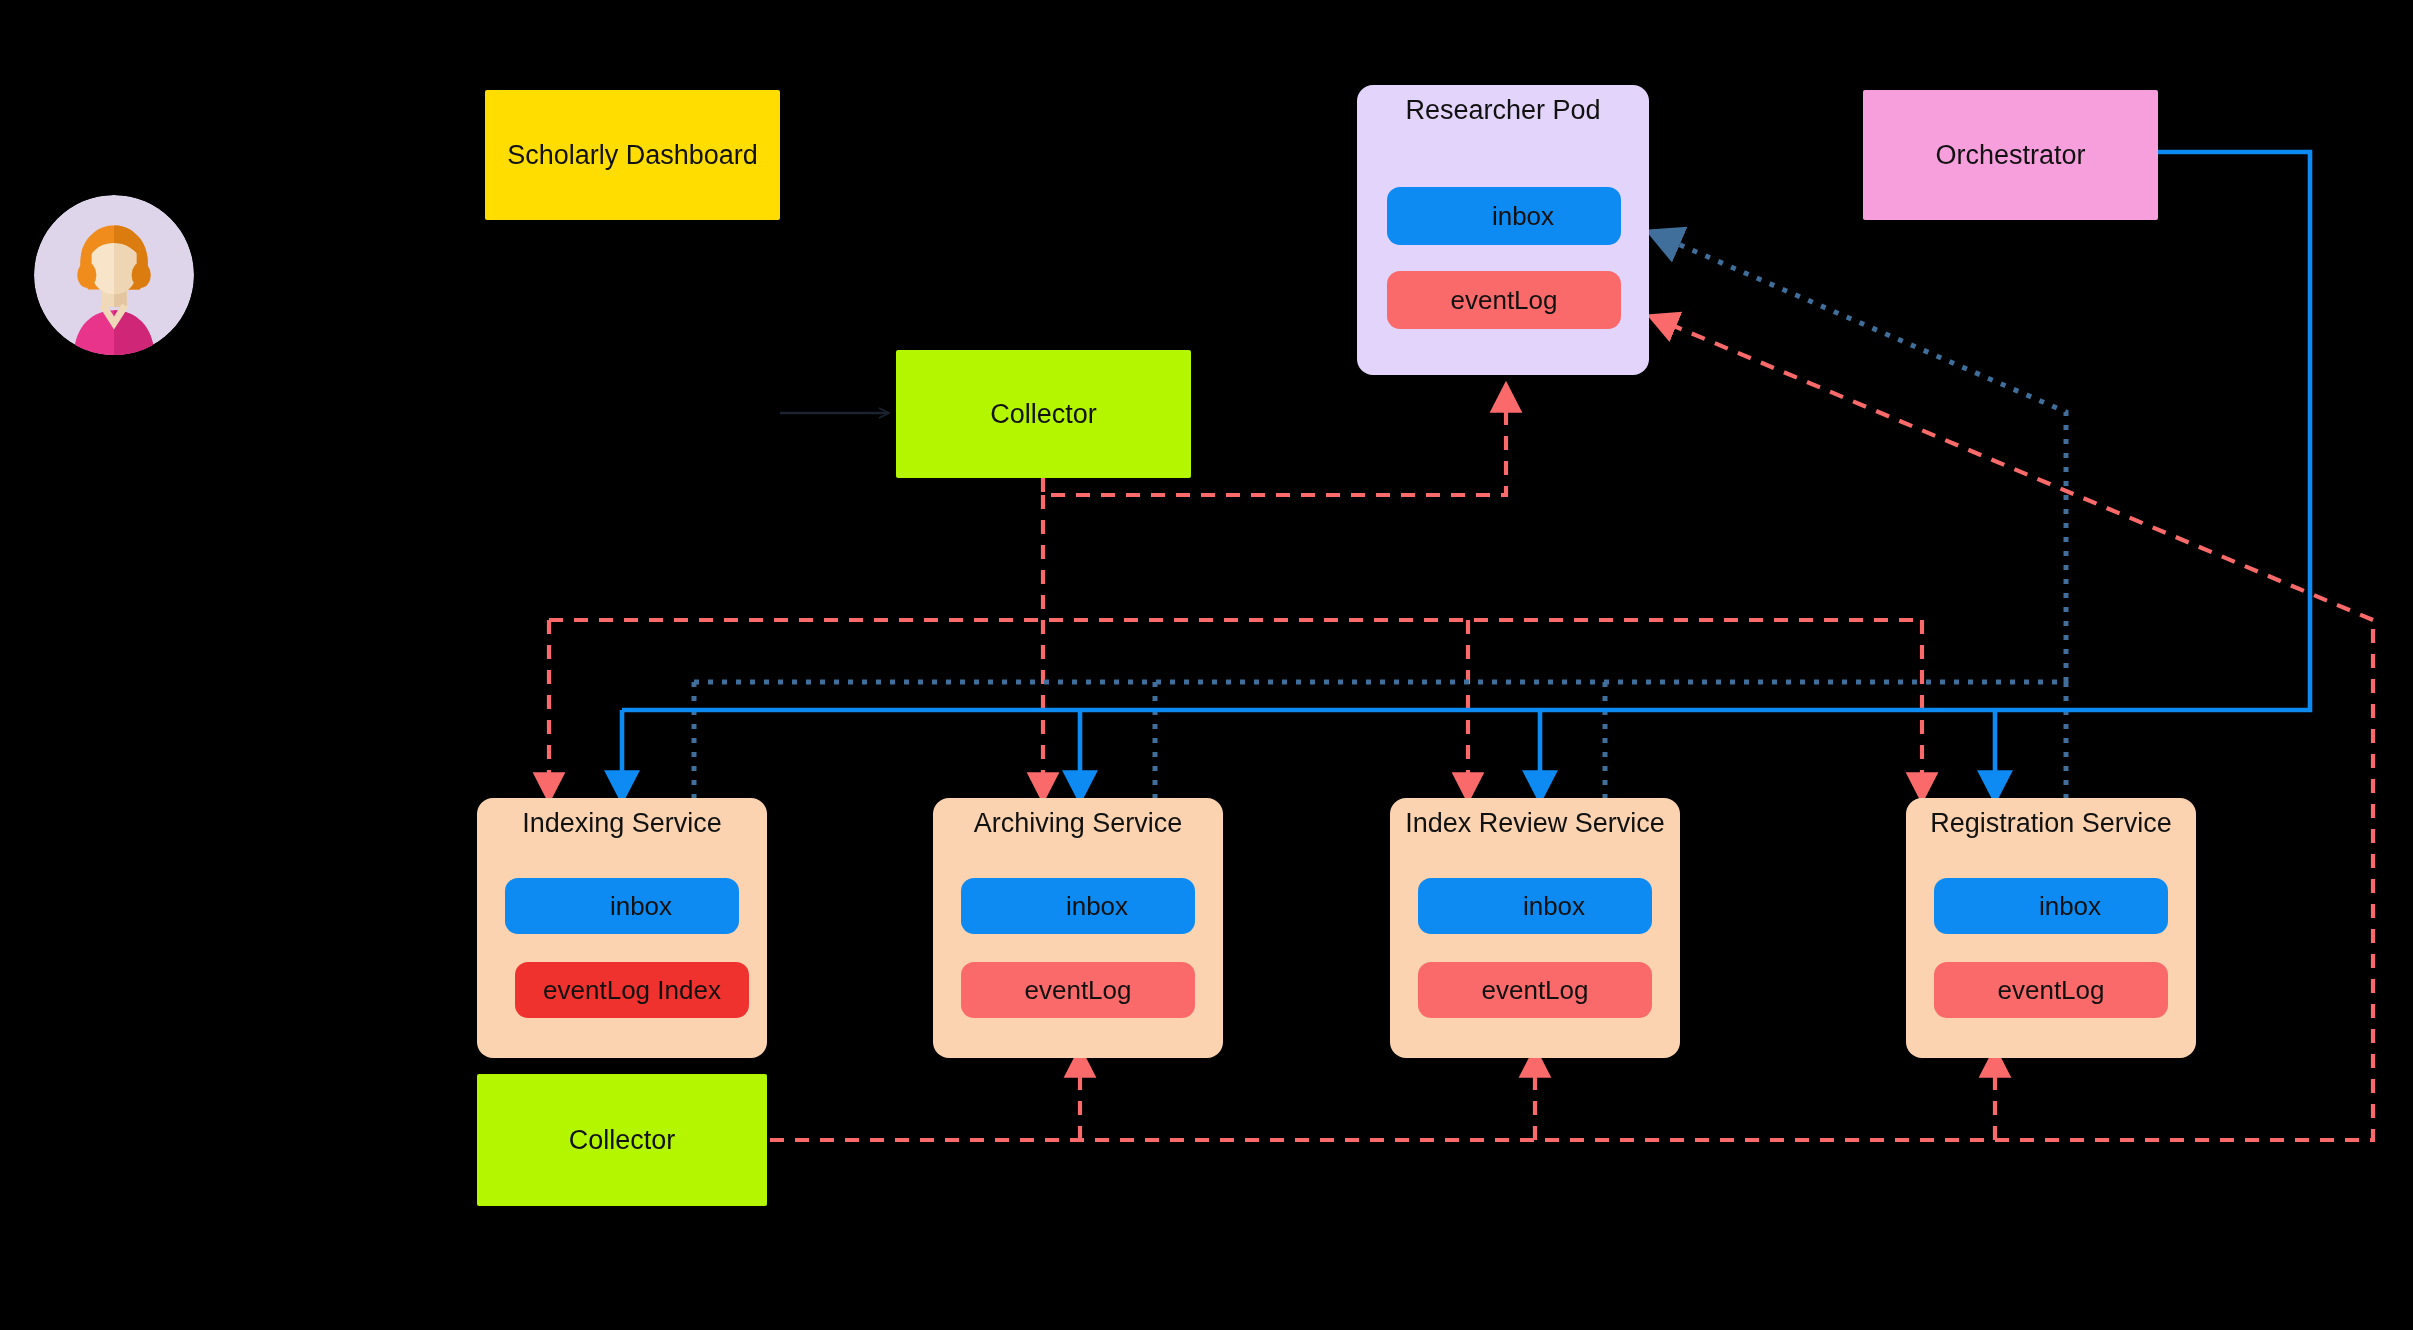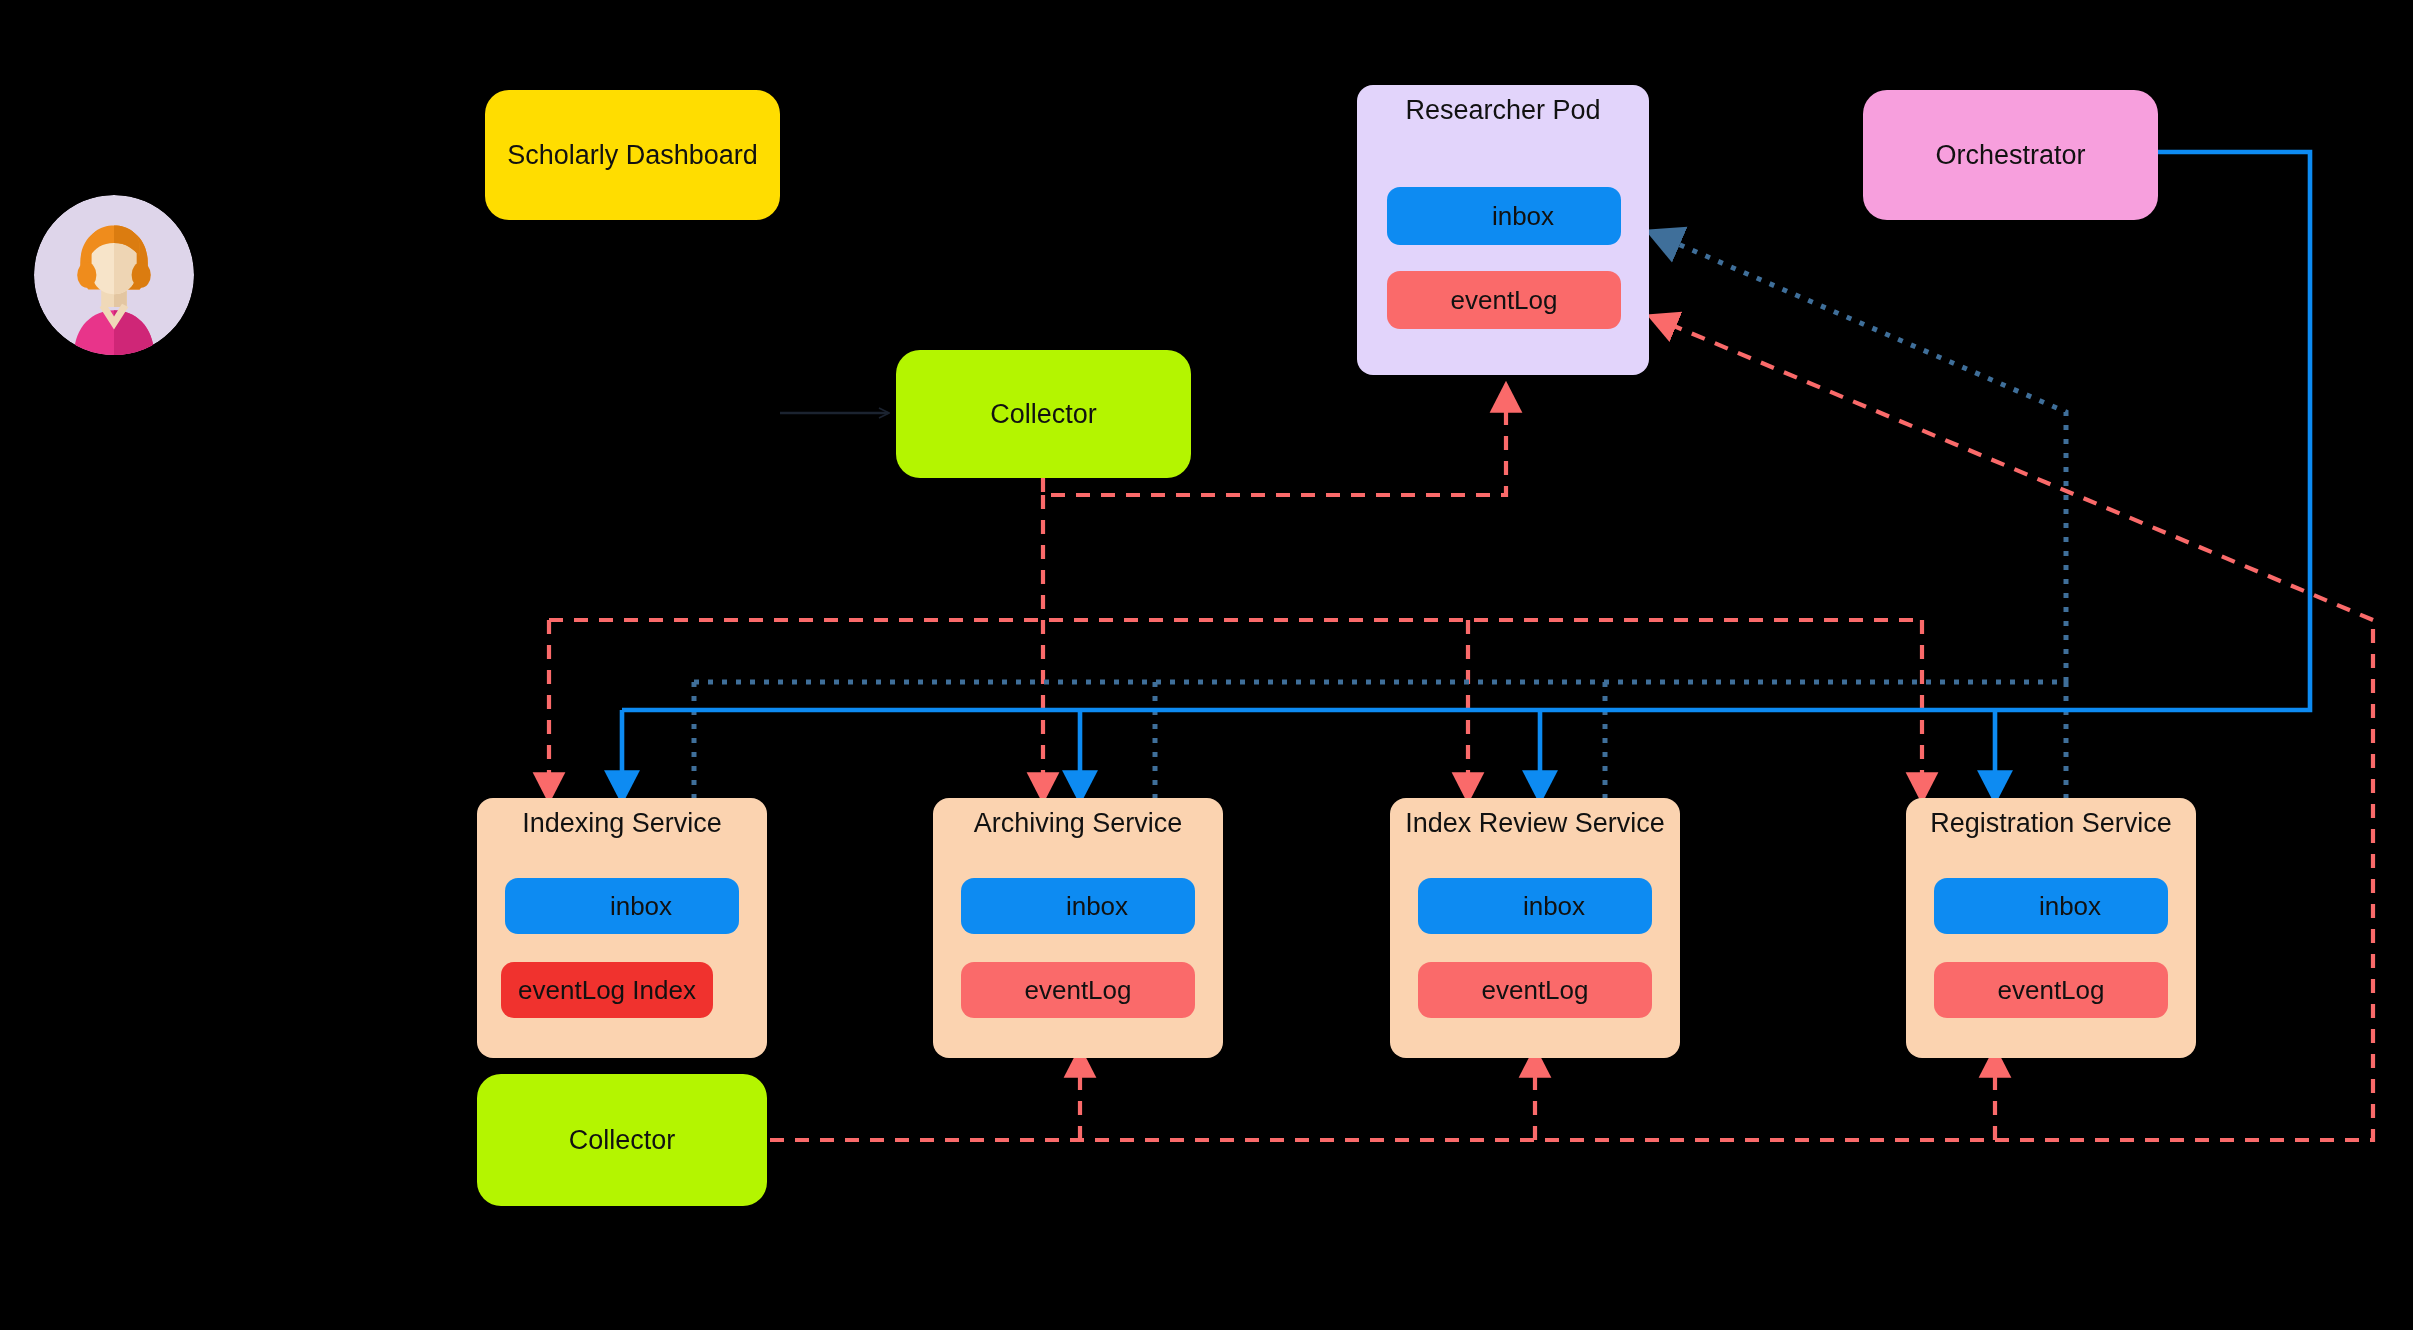--- a/index.html
+++ b/index.html
@@ -19,21 +19,21 @@
     position: absolute;
     left: 0;
     top: 0;
     width: 2413px;
     height: 1330px;
     pointer-events: none;
   }
   .node {
     position: absolute;
     box-sizing: border-box;
-    border-radius: 24px;
+    border-radius: 2px;
     display: flex;
     align-items: center;
     justify-content: center;
     color: #111111;
     font-size: 27px;
     line-height: 1.2;
     text-align: center;
     white-space: nowrap;
   }
   .node-yellow { background: #ffdd00; }
@@ -224,21 +224,21 @@
     <div class="slot slot-log" style="left:30px; top:186px; width:234px; height:58px;">
       <span>eventLog</span>
     </div>
   </div>
 
   <div class="pod pod-service" style="left:477px; top:798px; width:290px; height:260px;">
     <div class="pod-title">Indexing Service</div>
     <div class="slot slot-inbox" style="left:28px; top:80px; width:234px; height:56px;">
       <span>inbox</span>
     </div>
-    <div class="slot slot-index" style="left:24px; top:164px; width:212px; height:56px;">
+    <div class="slot slot-index" style="left:38px; top:164px; width:234px; height:56px;">
       <span>eventLog Index</span>
     </div>
   </div>
 
   <div class="pod pod-service" style="left:933px; top:798px; width:290px; height:260px;">
     <div class="pod-title">Archiving Service</div>
     <div class="slot slot-inbox" style="left:28px; top:80px; width:234px; height:56px;">
       <span>inbox</span>
     </div>
     <div class="slot slot-log" style="left:28px; top:164px; width:234px; height:56px;">

